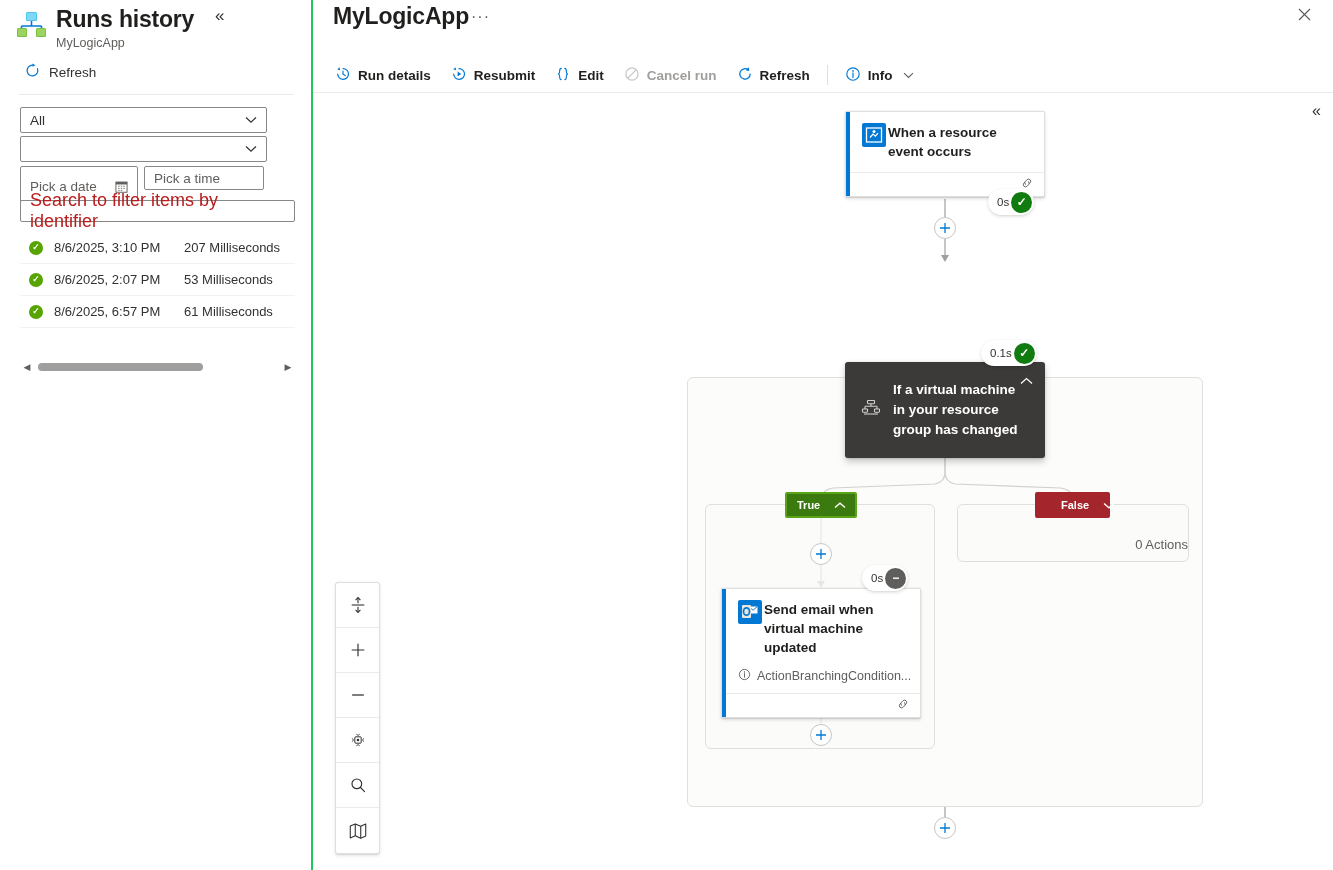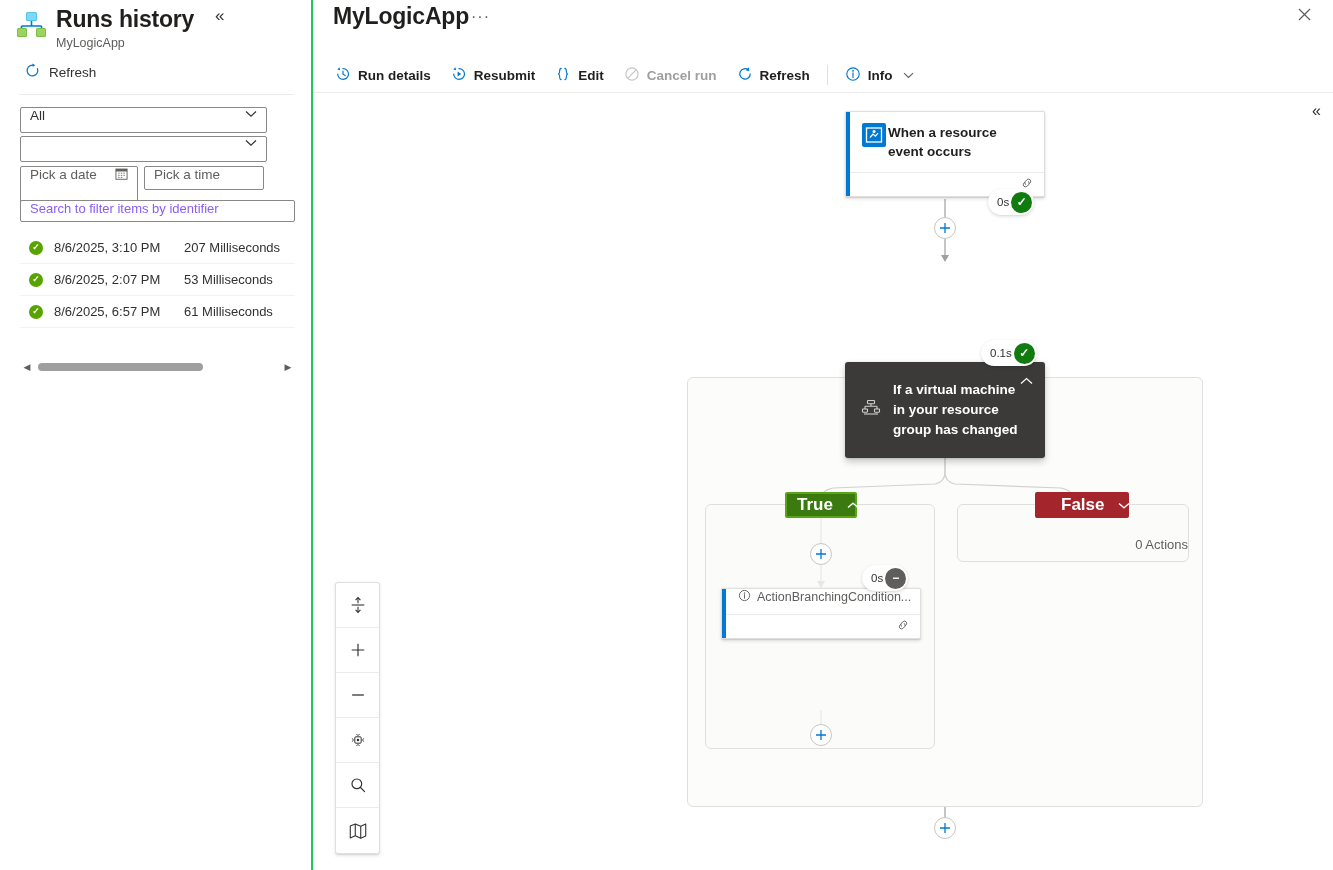--- a/index.html
+++ b/index.html
@@ -37,32 +37,32 @@
     display: flex; align-items: center; gap: 9px; cursor: pointer;
   }
   .refresh-row .lbl { font-size: 13.5px; color: #323130; }
   .sb-divider {
     position: absolute; left: 19px; top: 94px; width: 275px; height: 1px;
     background: #edebe9;
   }
   .field {
     position: absolute;
     border: 1px solid #8a8886; background: #fff; border-radius: 2px;
-    display: flex; 
+    display: flex; align-items: center;
     font-size: 13.5px; color: #323130;
     padding: 0 9px;
   }
   .field .chev { margin-left: auto; color: #323130; font-size: 11px; }
   .field.ph { color: #605e5c; }
   .ddl1 { left: 20px; top: 107px; width: 247px; height: 26px; }
   .ddl2 { left: 20px; top: 136px; width: 247px; height: 26px; }
   .dt-date { left: 20px; top: 166px; width: 118px; height: 41px; }
   .dt-time { left: 144px; top: 166px; width: 120px; height: 24px; }
   .search-box { left: 20px; top: 200px; width: 275px; height: 22px; border:1px solid #8a8886; }
-  .search-box .ph-text { font-size: 13px; color: #8b5cf6; }
+  .search-box .ph-text { font-size: 18px; color: #b91c1c; }
   .cal-ico { margin-left: auto; width: 13px; height: 13px; }
 
   
   .runs-table { position: absolute; left: 20px; top: 232px; width: 275px; }
   .rt-head {
     display: flex; height: 28px; align-items: center;
     font-size: 13px; font-weight: 600; color: #323130;
     border-bottom: 1px solid #edebe9;
   }
   .rt-head .c0 { width: 34px; }
@@ -188,21 +188,21 @@
     display: flex; align-items: center; gap: 12px;
     padding: 12px 14px 12px 16px; cursor: pointer; z-index: 5;
   }
   .cond-label { font-size: 13.5px; font-weight: 700; color: #ffffff; line-height: 20px; }
   .cond-chev { position: absolute; right: 12px; top: 12px; color: #ffffff; font-size: 12px; }
 
   
   .branch-lbl {
     position: absolute; height: 26px; border-radius: 2px;
     display: flex; align-items: center; gap: 14px; padding: 0 10px;
-    font-size: 17px; font-weight: 700; color: #fff; cursor: pointer; z-index: 4;
+    font-size: 11px; font-weight: 700; color: #fff; cursor: pointer; z-index: 4;
   }
   .branch-true { background: #3b7a0f; border: 2px solid #5aa417; }
   .branch-false { background: #a4262c; border: 2px solid #a4262c; }
   .branch-lbl .bchev { font-size: 11px; font-weight: 400; }
 
   
   .scope {
     position: absolute; border: 1px solid #e1dfdd; border-radius: 6px;
     background: rgba(250,249,248,.55);
   }
@@ -508,20 +508,32 @@
       </div>
 
       <div class="plus-btn" style="left:497px; top:449px;">
         <svg width="12" height="12" viewBox="0 0 12 12">
             <path d="M6 1 V11 M1 6 H11" stroke="#0078d4" stroke-width="1.3"></path>
           </svg>
       </div>
 
       <div class="node" style="left:408px; top:494px; width:200px;">
         <div class="accent"></div>
+        <div class="node-body">
+          <div class="node-ico">
+            <svg width="24" height="24" viewBox="0 0 24 24">
+              <rect width="24" height="24" rx="2" fill="#0078d4"></rect>
+              <rect x="10.5" y="6.5" width="9" height="7" fill="#fff"></rect>
+              <path d="M10.5 6.5 L15 10.2 L19.5 6.5" stroke="#0078d4" stroke-width=".9" fill="none"></path>
+              <rect x="4" y="5" width="9" height="13" rx="1" fill="#e8e6e3"></rect>
+              <ellipse cx="8.5" cy="11.5" rx="3" ry="3.7" fill="none" stroke="#0078d4" stroke-width="1.7"></ellipse>
+            </svg>
+          </div>
+          <div class="node-label">Send email when virtual machine updated</div>
+        </div>
         <div class="node-sub">
           <span>
             <svg width="13" height="13" viewBox="0 0 14 14">
               <circle cx="7" cy="7" r="5.5" stroke="#605e5c" stroke-width="1" fill="none"></circle>
               <circle cx="7" cy="4.3" r=".75" fill="#605e5c"></circle>
               <path d="M7 6 V10" stroke="#605e5c" stroke-width="1" stroke-linecap="round"></path>
             </svg>
           </span>
           <span>ActionBranchingCondition...</span>
         </div>
@@ -543,21 +555,21 @@
       <div class="plus-btn" style="left:497px; top:630px;">
         <svg width="12" height="12" viewBox="0 0 12 12">
             <path d="M6 1 V11 M1 6 H11" stroke="#0078d4" stroke-width="1.3"></path>
           </svg>
       </div>
 
       <div class="scope" style="left:644px; top:410px; width:232px; height:58px;">
         <div class="scope-empty-text" style="top:32px;">0 Actions</div>
       </div>
 
-      <div class="branch-lbl branch-false" style="left:722px; top:398px; width:94px;padding-left:24px;">
+      <div class="branch-lbl branch-false" style="left:722px; top:398px; width:75px;padding-left:24px;">
         <span>False</span>
         <span class="bchev">
           <svg width="12" height="7" viewBox="0 0 12 7">
               <path d="M1 1.4 L6 5.8 L11 1.4" stroke="#ffffff" stroke-width="1.3" fill="none"></path>
             </svg>
         </span>
       </div>
 
       <div class="plus-btn" style="left:621px; top:723px;">
         <svg width="12" height="12" viewBox="0 0 12 12">

